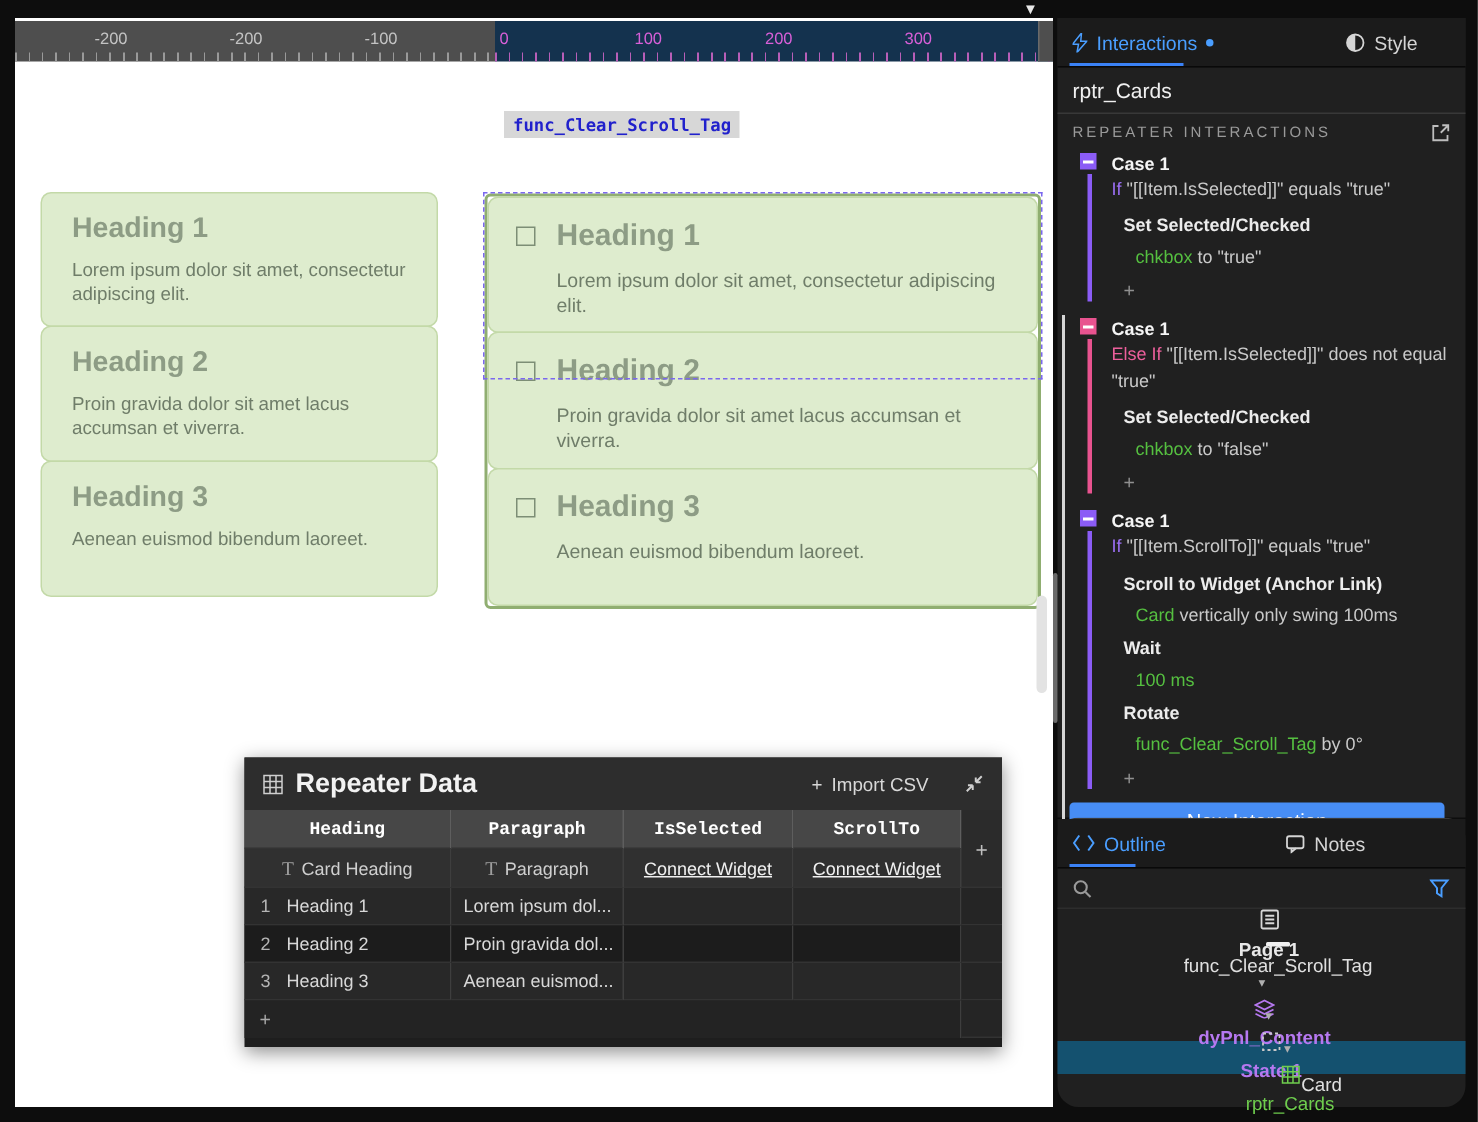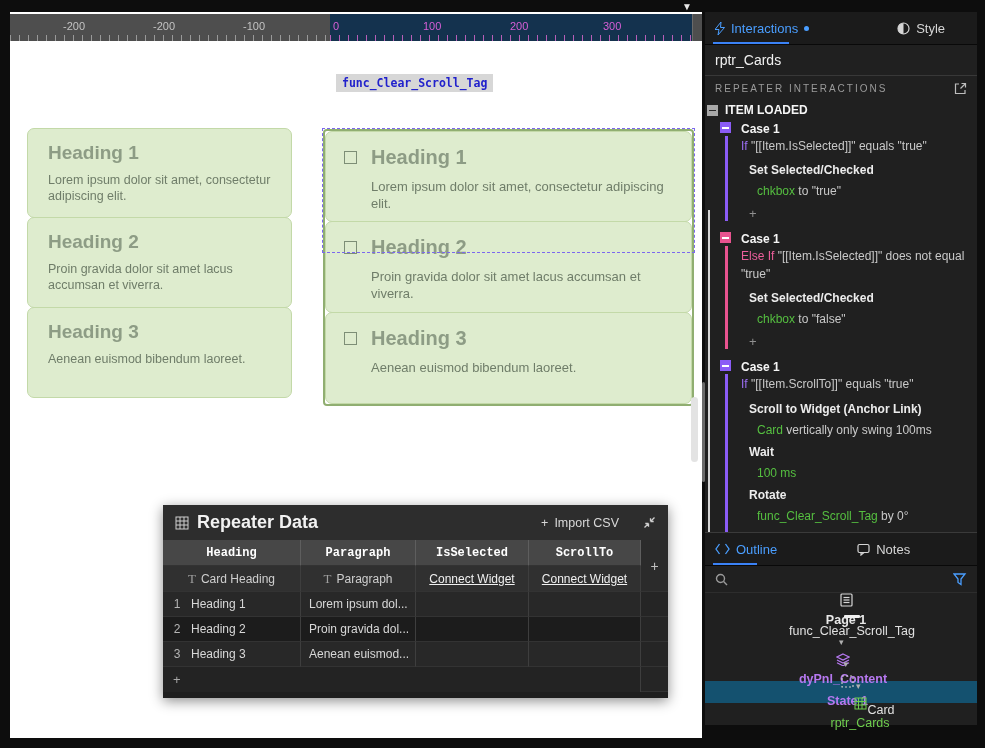--- a/index.html
+++ b/index.html
@@ -96,21 +96,21 @@
   .case.pink .kw { color:#ec5f9b; }
   .action { margin-top:8px; }
   .action-name { font-weight:bold; color:#ececec; padding-left:8px; }
   .action-param { padding-left:16px; margin-top:7px; color:#c9c9c9; }
   .green { color:#55bf40; }
   .case-add { padding-left:8px; margin-top:8px; color:#909090; font-size:13px; cursor:pointer; }
 
   .new-int-btn { margin:6px 14px 0 8px; height:25px; background:#478df5; color:#ffffff; font-size:13.5px;
       display:flex; align-items:center; justify-content:center; border-radius:3px; cursor:pointer; }
 
-  .outline-panel { position:absolute; left:705px; top:532px; width:272px; height:193px; background:#202020; color:#d8d8d8; font-size:12.5px; border-top:1px solid #3a3a3a; }
+  .outline-panel { position:absolute; left:705px; top:545px; width:272px; height:193px; background:#202020; color:#d8d8d8; font-size:12.5px; border-top:1px solid #3a3a3a;border-radius:14px; }
   .outline-tab2 { margin-left:60px; }
   .search-row { height:27px; display:flex; align-items:center; padding:0 10px; border-bottom:1px solid #2d2d2d; }
   .search-row .sp { flex:1; }
   .tree-row { height:22px; display:flex; align-items:center; gap:6px; cursor:pointer;flex-direction:column; }
   .caret { color:#b0b0b0; font-size:9px; width:8px; flex:none; }
   .tree-label { white-space:nowrap; }
   .t-white { color:#e8e8e8; font-weight:bold; }
   .t-plain { color:#e0e0e0; }
   .t-purple { color:#b678f0; font-weight:bold; }
   .t-green { color:#6fce4e; }
@@ -322,24 +322,20 @@
               <path d="M5 2 H1.5 V11.5 H11 V8"></path>
               <path d="M7.5 1.5 H11.5 V5.5 M11.5 1.5 L6.5 6.5"></path>
             </g>
           </svg>
       </span>
     </div>
 
     <div style="position:relative;">
       <div class="event-line"></div>
 
-      <div class="event-row">
-        <span class="evt-minus"></span>
-        <span>ITEM LOADED</span>
-      </div>
 
       <div class="cases">
 
         <div class="case purple">
           <span class="case-minus"></span>
           <span class="case-bar"></span>
           <div class="case-title">Case 1</div>
           <div class="case-cond"><span class="kw">If</span><span> "[[Item.IsSelected]]" equals "true"</span></div>
           <div class="action">
             <div class="action-name">Set Selected/Checked</div>

